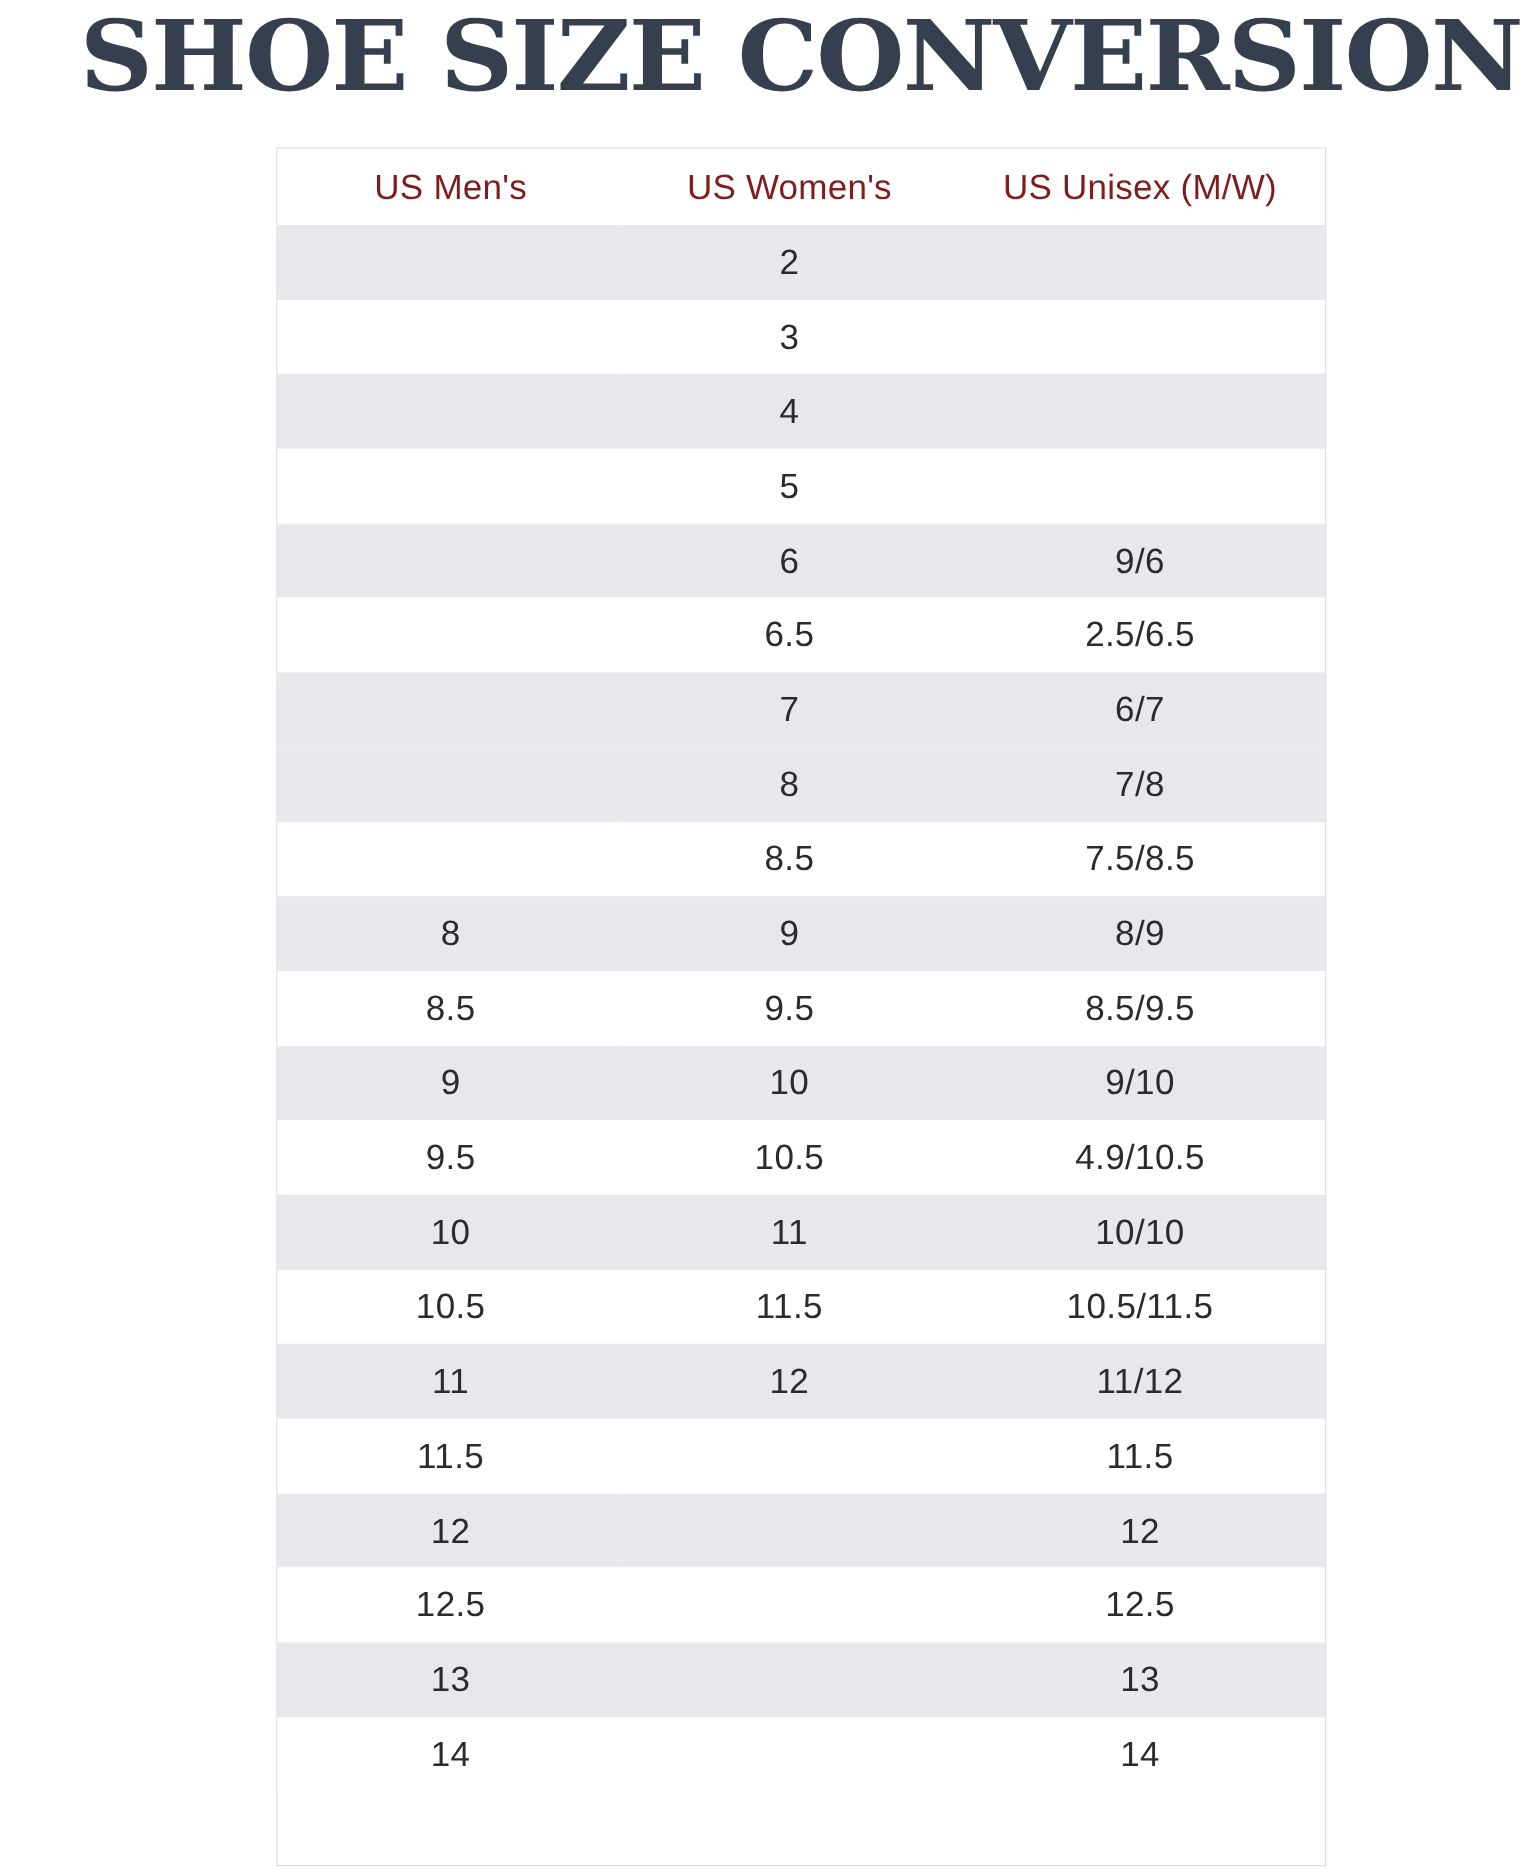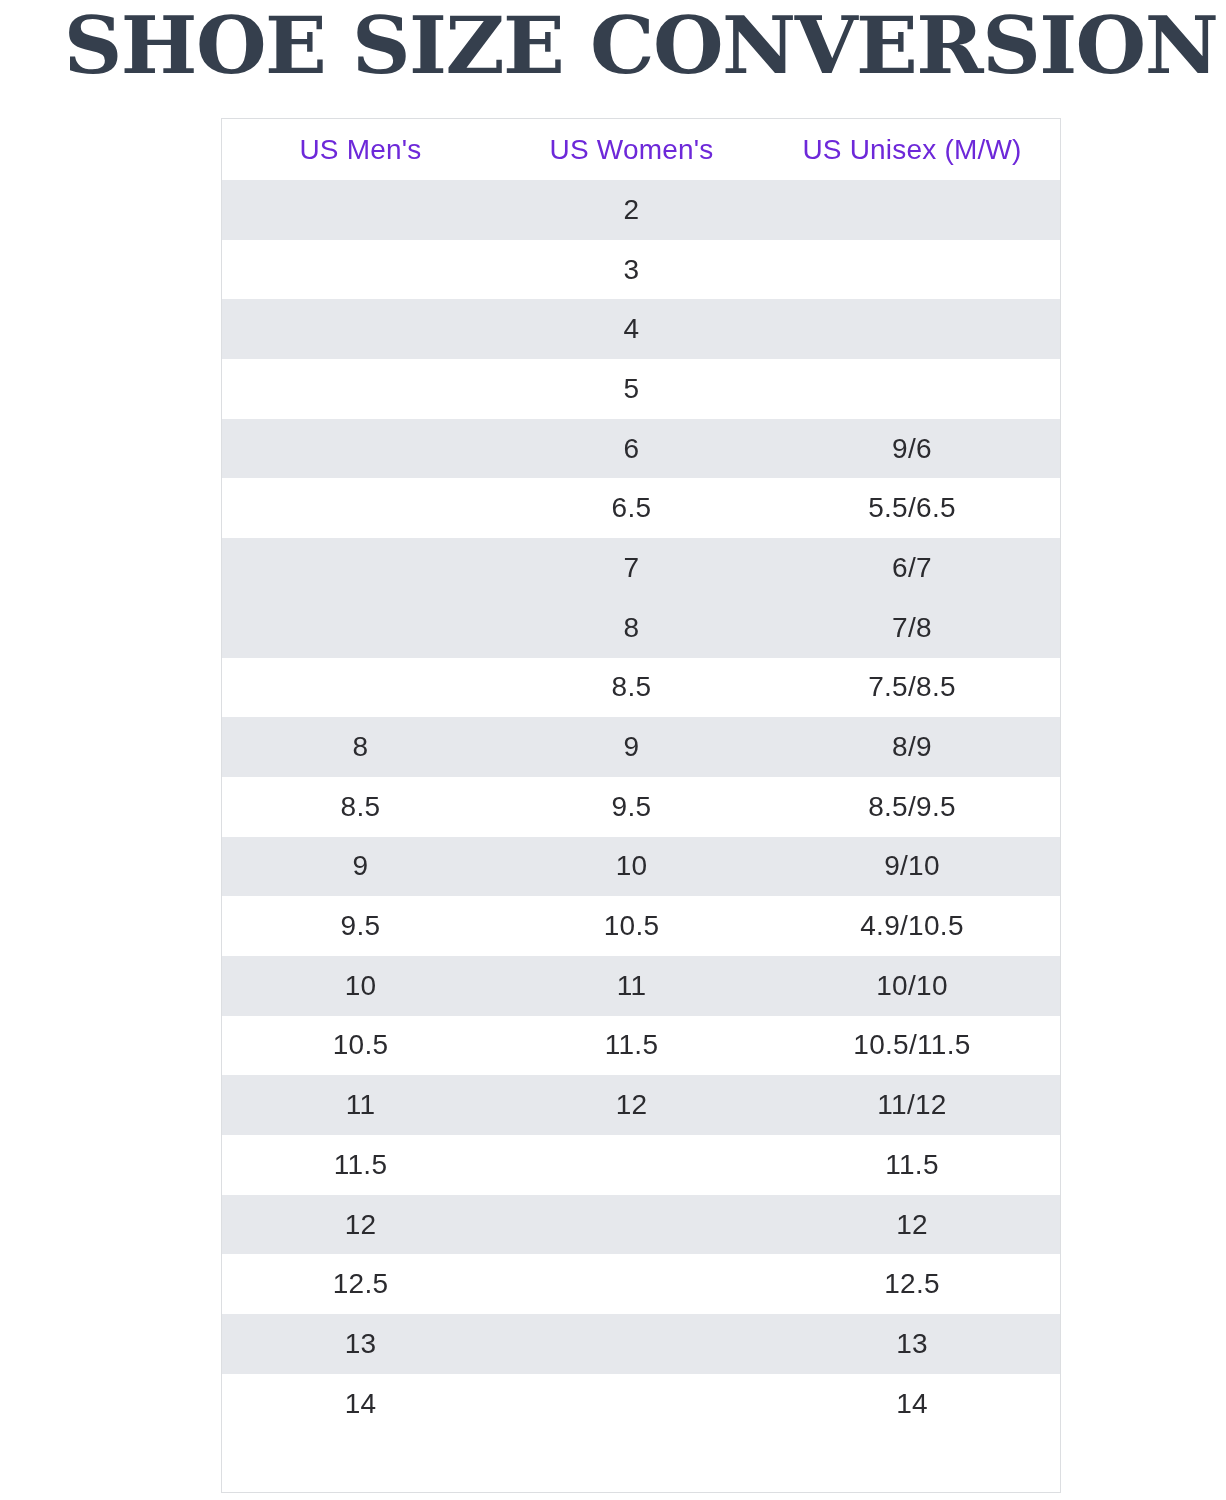--- a/index.html
+++ b/index.html
@@ -68,21 +68,21 @@
   table.size-table col.c-women { width: 265px; }
   table.size-table col.c-uni   { width: 296px; }
 
   thead tr.header-row {
     height: 61px;
     background: #ffffff;
   }
   thead th {
     font-weight: normal;
     font-size: 28px;
-    color: #6d28d9;
+    color: #7f1d1d;
     text-align: center;
     vertical-align: middle;
     padding: 0;
     letter-spacing: 0.2px;
     white-space: nowrap;
   }
 
   tbody tr {
     height: 59.7px;
   }
@@ -146,21 +146,21 @@
             <td class="empty"></td>
           </tr>
           <tr class="shaded">
             <td class="empty"></td>
             <td>6</td>
             <td>9/6</td>
           </tr>
           <tr class="plain">
             <td class="empty"></td>
             <td>6.5</td>
-            <td>5.5/6.5</td>
+            <td>2.5/6.5</td>
           </tr>
           <tr class="shaded">
             <td class="empty"></td>
             <td>7</td>
             <td>6/7</td>
           </tr>
           <tr class="shaded">
             <td class="empty"></td>
             <td>8</td>
             <td>7/8</td>

